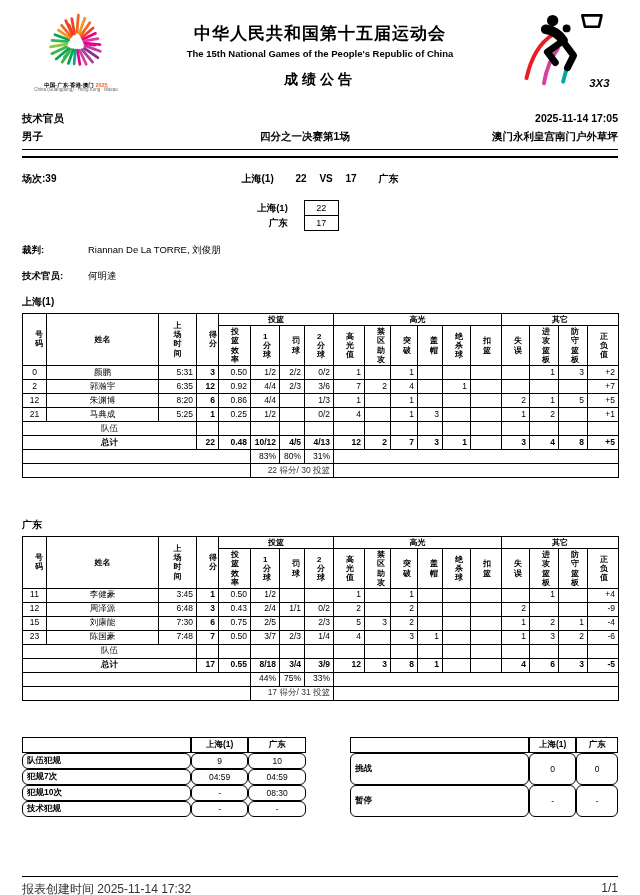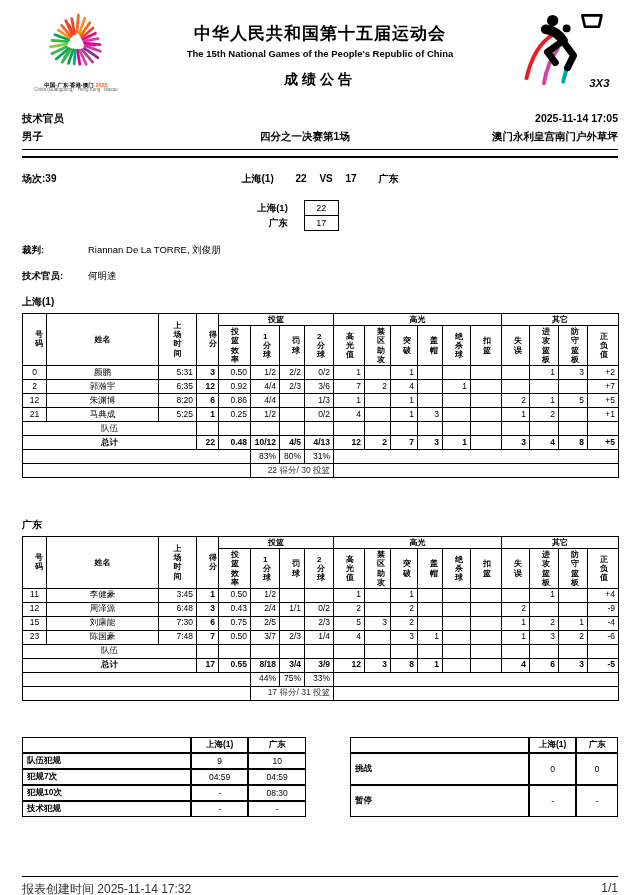--- a/index.html
+++ b/index.html
@@ -59,21 +59,21 @@
   td.nb { border:none; }
   td.sumcell { text-align:center; font-weight:400; color:#333; }
   .gd-gap { margin-top:40px; }
 
   
   .bottom { display:flex; margin-top:36px; gap:44px; }
   table.mini { border-collapse:separate; border-spacing:0; font-size:8.5px; }
   table.mini th, table.mini td { border:1px solid #000; padding:1px 4px; height:16px; text-align:center; vertical-align:middle; }
   table.mini th { font-weight:700; }
   table.mini td:first-child, table.mini th:first-child { text-align:left; font-weight:700; }
-  table.mini td { font-weight:400; }
+  table.mini td { font-weight:400;border-radius:6px; }
   .mini-l td:first-child, .mini-l th:first-child { width:172px; }
   .mini-l td:nth-child(2), .mini-l th:nth-child(2) { width:58px; }
   .mini-l td:nth-child(3), .mini-l th:nth-child(3) { width:58px; }
   .mini-r td:first-child, .mini-r th:first-child { width:182px; }
   .mini-r td:nth-child(2), .mini-r th:nth-child(2) { width:48px; }
   .mini-r td:nth-child(3), .mini-r th:nth-child(3) { width:42px; }
 
   
   .footer { position:absolute; top:876px; left:22px; width:596px; border-top:1.5px solid #000; padding-top:4px; display:flex; justify-content:space-between; font-size:12px; color:#333;gap:7px; }
 </style>

